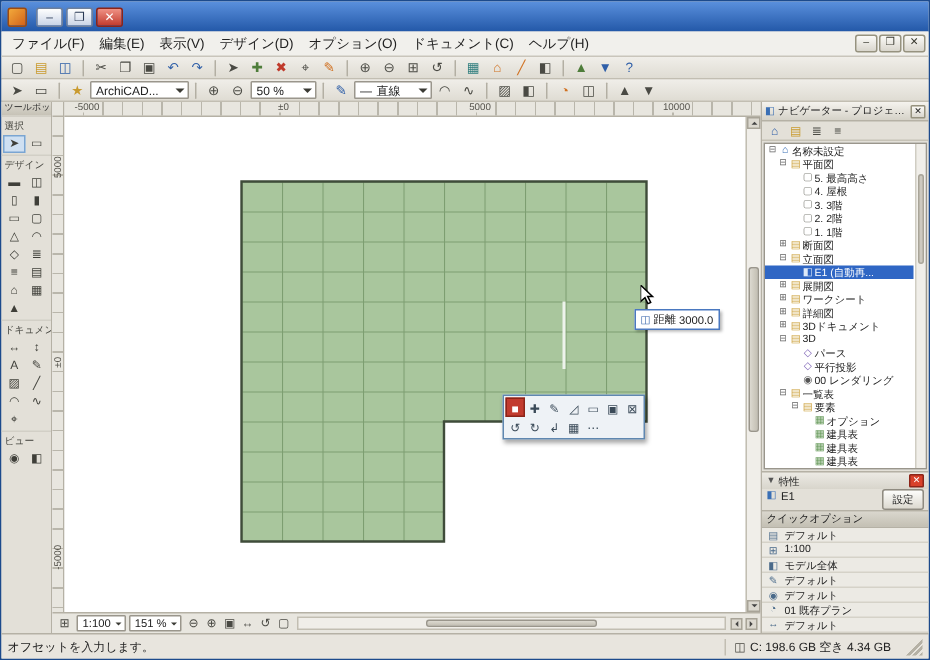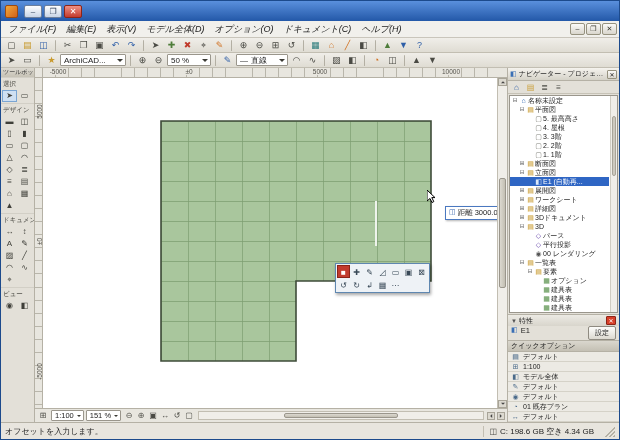--- a/index.html
+++ b/index.html
@@ -10,21 +10,21 @@
 
   
   .titlebar { height:20px; flex:0 0 20px; background:linear-gradient(#5a90dd,#2358a8); color:#fff; display:flex; align-items:center; padding:0 4px; }
   .app-icon { width:13px; height:13px; border-radius:2px; background:linear-gradient(135deg,#f2a93b,#d2621a); border:1px solid #9c4a10; margin-right:4px; flex:0 0 13px; }
   .title-text { flex:1; text-align:center; white-space:nowrap; overflow:hidden; text-overflow:ellipsis; font-size:9px; text-shadow:0 1px 1px rgba(0,0,0,.4); }
   .winbtn { width:18px; height:13px; margin-left:2px; background:linear-gradient(#fefefe,#c9d4e6); border:1px solid #6d7f9c; border-radius:2px; font-size:8px; line-height:11px; text-align:center; color:#2a3a55; flex:0 0 18px; }
   .winbtn.close { background:linear-gradient(#ef9184,#c23b2e); color:#fff; border-color:#8c2418; }
 
   
   .menubar { height:17px; flex:0 0 17px; background:#f1f0ec; border-bottom:1px solid #c9c5bb; display:flex; align-items:center; padding:0 2px; }
-  .menu-item { padding:2px 5px; white-space:nowrap; font-size:9px;font-style:italic; }
+  .menu-item { padding:2px 5px; white-space:nowrap; font-size:9px; }
   .menu-spring { flex:1; }
   .mdibtn { width:15px; height:12px; margin-left:1px; background:linear-gradient(#fbfaf7,#d9d6cd); border:1px solid #96927f; border-radius:2px; font-size:7px; line-height:10px; text-align:center; color:#3a3a30; }
 
   
   .toolbar { height:15px; flex:0 0 15px; background:linear-gradient(#f0eee9,#dfdcd3); border-bottom:1px solid #c2beb2; display:flex; align-items:center; padding:0 3px; gap:1px; overflow:hidden; }
   .tbicon { width:15px; height:13px; flex:0 0 15px; font-size:9px; line-height:13px; text-align:center; color:#4a4a44; border-radius:2px; }
   .sepr { width:1px !important; flex:0 0 1px !important; height:11px; background:#b3afa3; margin:0 3px; }
   .combo { height:12px; background:#fff; border:1px solid #9a968c; font-size:8px; display:flex; align-items:center; padding:0 10px 0 3px; position:relative; white-space:nowrap; border-radius:1px; }
   .combo::after { content:''; position:absolute; right:2px; top:50%; margin-top:-1px; border:3px solid transparent; border-top-color:#3a3a34; }
   .c-gray{color:#4a4a44} .c-blue{color:#2f5fa8} .c-yellow{color:#c99a2e} .c-green{color:#4e7d3a}
@@ -75,21 +75,21 @@
   .hscroll { flex:1; height:9px; background:#f0eee9; border:1px solid #c2beb2; position:relative; margin:0 1px; }
   .hthumb { position:absolute; top:1px; bottom:1px; left:30%; width:40%; background:linear-gradient(#dcd9d0,#c3bfb3); border:1px solid #9a968c; border-radius:2px; }
 
   
   .pet { position:absolute; left:292px; top:185px; background:#eef2f6; border:1px solid #5f87b0; box-shadow:1px 2px 3px rgba(0,0,0,.35); padding:1px; }
   .pet-row { display:flex; }
   .pet-btn { width:13px; height:13px; flex:0 0 13px; font-size:8px; line-height:13px; text-align:center; color:#3a4a58; border:1px solid transparent; }
   .pet-btn.pp-red { background:#c23b2e; color:#fff; border:1px solid #8c2418; }
 
   
-  .tracker { position:absolute; left:402px; top:128px; display:flex; align-items:flex-start; gap:2px; background:#fff; border:1px solid #4a78c0; box-shadow:1px 1px 2px rgba(0,0,0,.3); font-size:7.5px; padding:1px 3px; white-space:nowrap; }
+  .tracker { position:absolute; left:380px; top:128px; display:flex; align-items:center; gap:2px; background:#fff; border:1px solid #4a78c0; box-shadow:1px 1px 2px rgba(0,0,0,.3); font-size:7.5px; padding:1px 3px; white-space:nowrap; }
   .tracker .ticon { color:#2f5fa8; font-size:7px; }
   .cursor-svg { position:absolute; left:384px; top:112px; }
 
   
   .navigator { width:112px; flex:0 0 112px; background:#e3e0d8; border-left:1px solid #b5b1a5; display:flex; flex-direction:column; overflow:hidden; }
   .nav-header { height:13px; flex:0 0 13px; background:linear-gradient(#f5f3ee,#d5d2c8); display:flex; align-items:center; gap:2px; padding:0 2px; font-size:7px; border-bottom:1px solid #b5b1a5; white-space:nowrap; overflow:hidden; }
   .nav-header .nh-title { flex:1; overflow:hidden; text-overflow:ellipsis; }
   .nh-close { width:10px; height:9px; font-size:6px; line-height:8px; text-align:center; border:1px solid #96927f; background:linear-gradient(#fbfaf7,#d9d6cd); border-radius:1px; flex:0 0 10px; }
   .nav-tools { height:13px; flex:0 0 13px; display:flex; align-items:center; gap:1px; padding:0 2px; border-bottom:1px solid #c6c2b6; }
   .nticon { width:13px; height:11px; flex:0 0 13px; text-align:center; line-height:11px; font-size:8px; }
@@ -137,21 +137,21 @@
   </div>
 
   <div class="menubar">
 
       <span class="menu-item">ファイル(F)</span>
 
       <span class="menu-item">編集(E)</span>
 
       <span class="menu-item">表示(V)</span>
 
-      <span class="menu-item">モデル全体(D)</span>
+      <span class="menu-item">デザイン(D)</span>
 
       <span class="menu-item">オプション(O)</span>
 
       <span class="menu-item">ドキュメント(C)</span>
 
 
 
       <span class="menu-item">ヘルプ(H)</span>
     <span class="menu-spring"></span>
       <span class="mdibtn">–</span>

